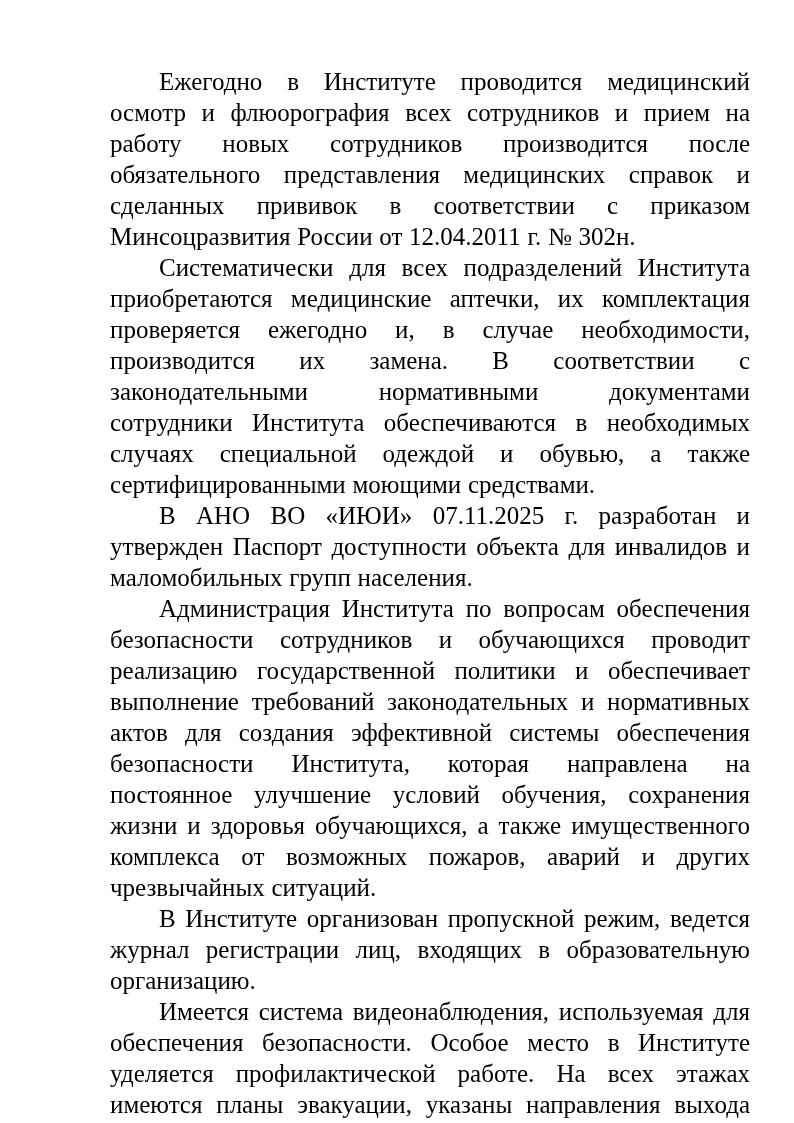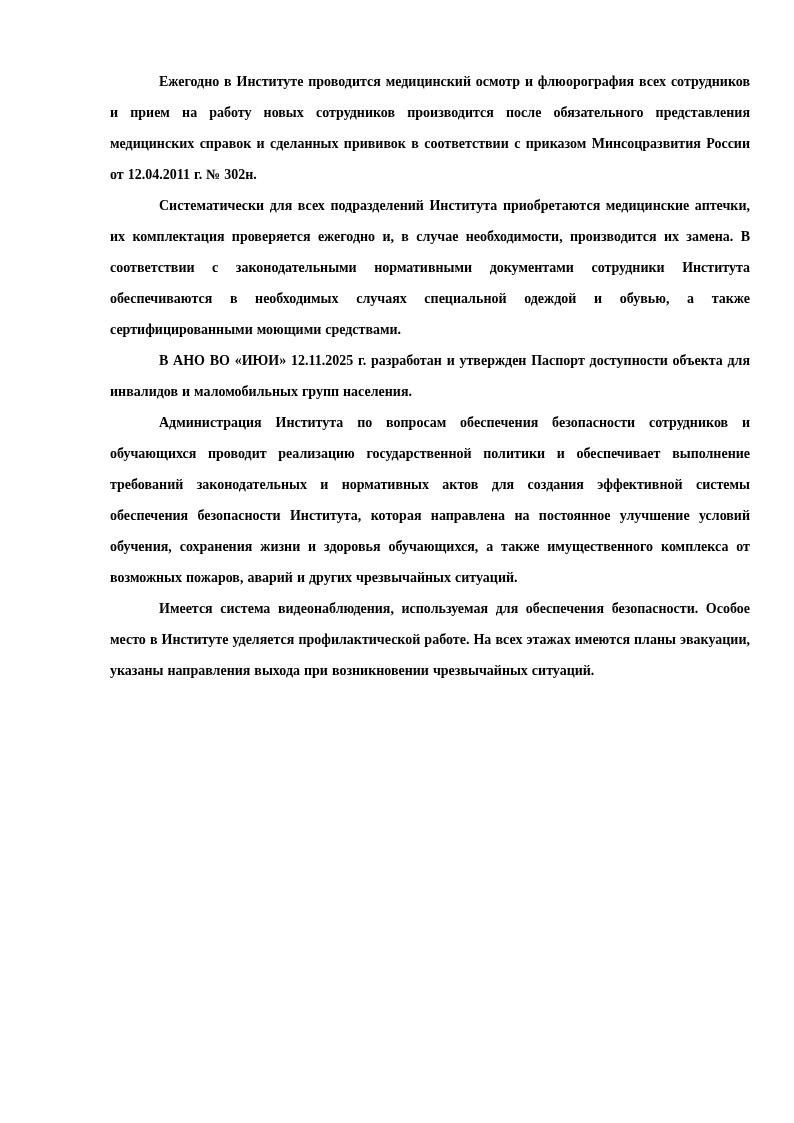--- a/index.html
+++ b/index.html
@@ -17,33 +17,33 @@
     padding: 66px 44px 0 110px;
     overflow: hidden;
   }
   .doc-body {
     width: 640px;
   }
   .doc-body p {
     margin: 0;
     padding: 0;
     font-family: "Liberation Serif", "DejaVu Serif", serif;
-    font-size: 14px;
+    font-size: 25px;
     line-height: 31px;
     color: #000000;
     text-align: justify;
     text-indent: 49px;
     word-spacing: 0.5px;
-    font-weight: bold;
   }
 </style>
 </head>
 <body>
 
 <main class="page">
   <div class="doc-body">
     <p>Ежегодно в Институте проводится медицинский осмотр и флюорография всех сотрудников и прием на работу новых сотрудников производится после обязательного представления медицинских справок и сделанных прививок в соответствии с приказом Минсоцразвития России от 12.04.2011 г. № 302н.</p>
     <p>Систематически для всех подразделений Института приобретаются медицинские аптечки, их комплектация проверяется ежегодно и, в случае необходимости, производится их замена. В соответствии с законодательными нормативными документами сотрудники Института обеспечиваются в необходимых случаях специальной одеждой и обувью, а также сертифицированными моющими средствами.</p>
-    <p>В АНО ВО «ИЮИ» 12.11.2025 г. разработан и утвержден Паспорт доступности объекта для инвалидов и маломобильных групп населения.</p>
+    <p>В АНО ВО «ИЮИ» 07.11.2025 г. разработан и утвержден Паспорт доступности объекта для инвалидов и маломобильных групп населения.</p>
     <p>Администрация Института по вопросам обеспечения безопасности сотрудников и обучающихся проводит реализацию государственной политики и обеспечивает выполнение требований законодательных и нормативных актов для создания эффективной системы обеспечения безопасности Института, которая направлена на постоянное улучшение условий обучения, сохранения жизни и здоровья обучающихся, а также имущественного комплекса от возможных пожаров, аварий и других чрезвычайных ситуаций.</p>
+    <p>В Институте организован пропускной режим, ведется журнал регистрации лиц, входящих в образовательную организацию.</p>
     <p>Имеется система видеонаблюдения, используемая для обеспечения безопасности. Особое место в Институте уделяется профилактической работе. На всех этажах имеются планы эвакуации, указаны направления выхода при возникновении чрезвычайных ситуаций.</p>
   </div>
 </main>
 
 </body></html>

